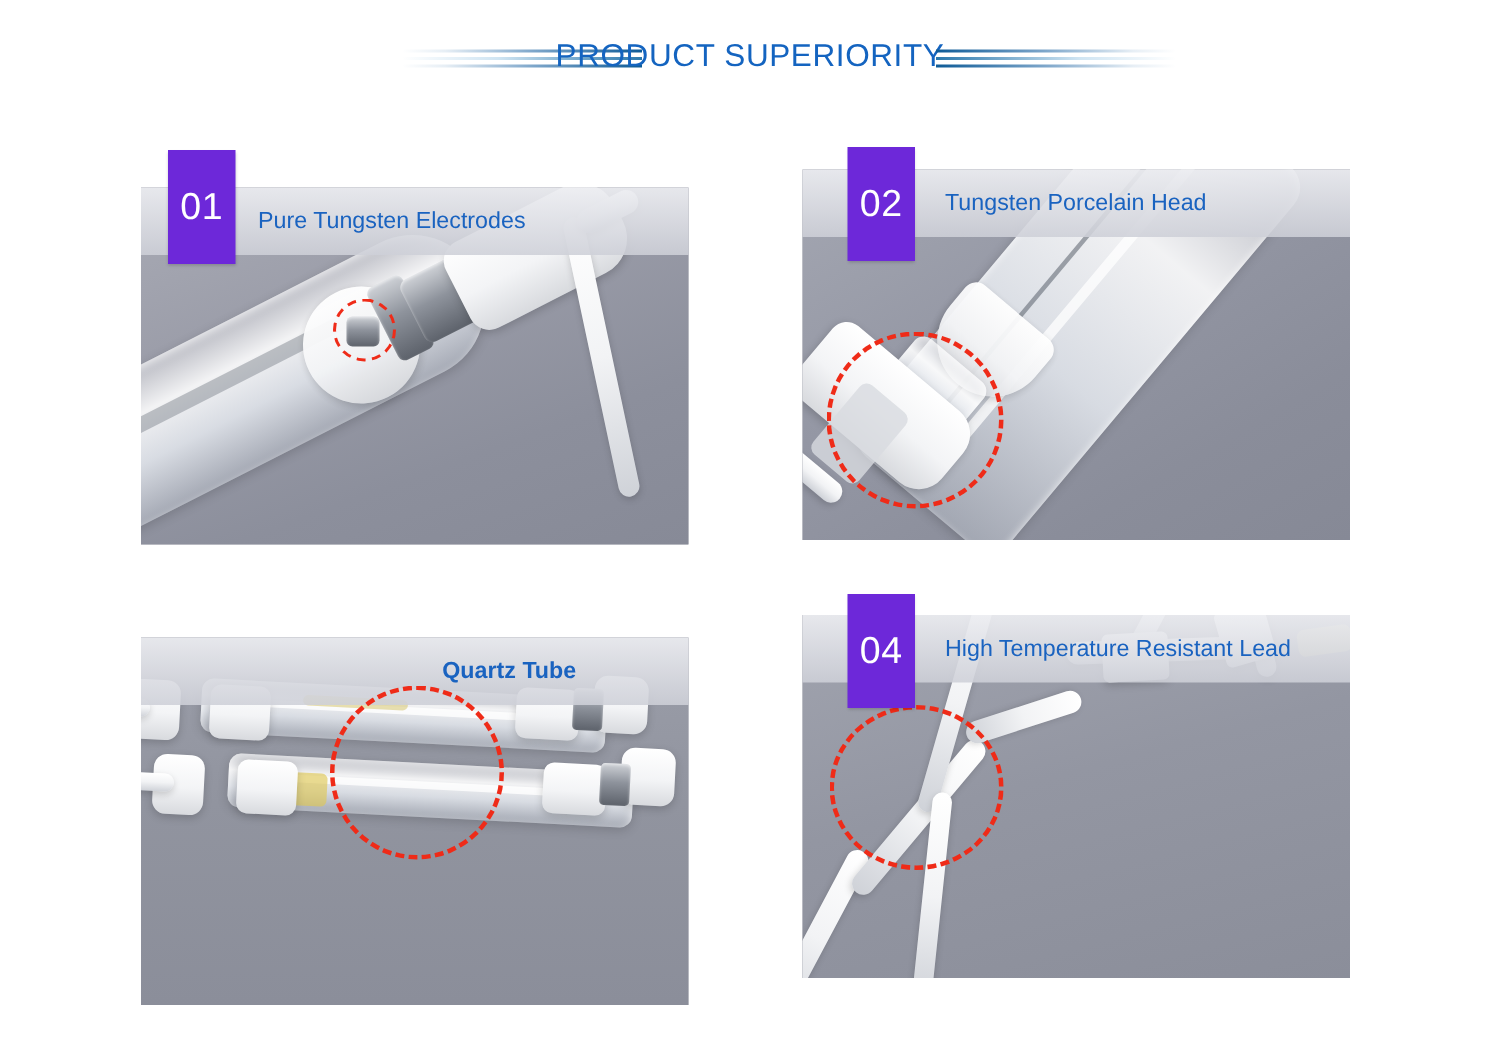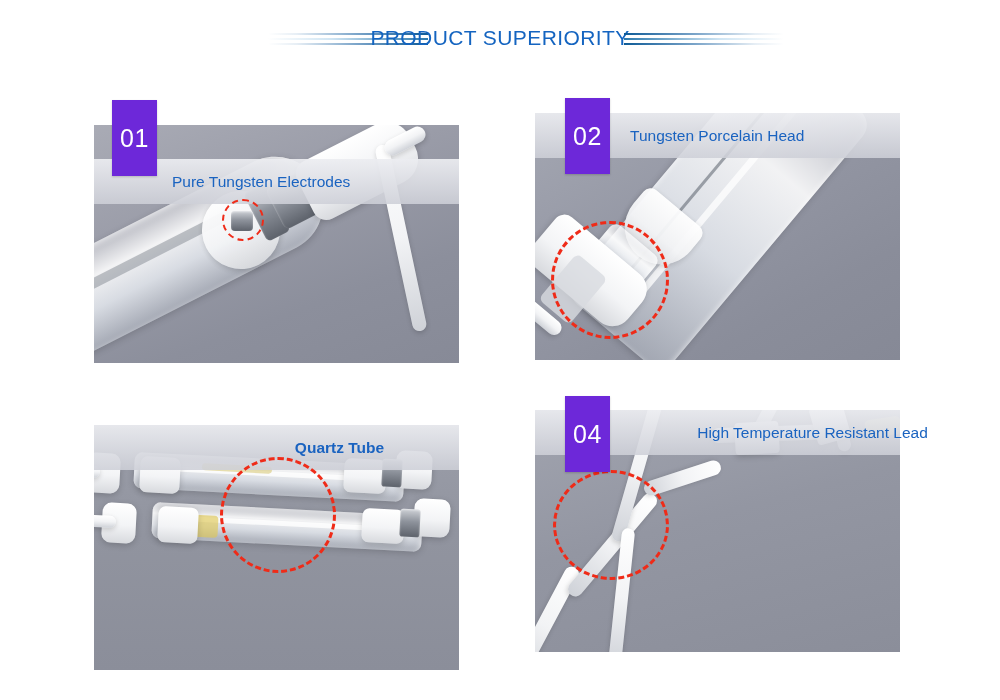--- a/index.html
+++ b/index.html
@@ -49,21 +49,21 @@
     box-shadow:0 1px 2px rgba(0,0,0,.18);
   }
   .badge span{font-size:25px;color:#ffffff;letter-spacing:.5px;line-height:1;}
 
   
   .hl{position:absolute;border:3px dashed #ef2b18;border-radius:50%;z-index:4;}
 
   
   #card1{left:94px;top:100px;width:365px;height:263px;}
   #card1 .photo{top:25px;width:365px;height:238px;}
-  #card1 .banner{top:25px;width:365px;margin-top:34px;}
+  #card1 .banner{top:25px;width:365px;}
   #card1 .badge{left:18px;top:0px;}
   #card1 .cap{padding-left:78px;}
   #card1 .cap-text{text-align:left;}
 
   
   #card2{left:535px;top:98px;width:365px;height:262px;}
   #card2 .photo{top:15px;width:365px;height:247px;}
   #card2 .banner{top:15px;width:365px;}
   #card2 .badge{left:30px;top:0px;}
   #card2 .cap{padding-left:95px;}
@@ -76,21 +76,21 @@
   #card3 .badge{left:18px;top:0px;}
   #card3 .cap{padding-left:63px;padding-right:0;}
   #card3 .cap-text{text-align:center;font-weight:bold;}
 
   
   #card4{left:535px;top:396px;width:365px;height:256px;}
   #card4 .photo{top:14px;width:365px;height:242px;}
   #card4 .banner{top:14px;width:365px;}
   #card4 .badge{left:30px;top:0px;}
   #card4 .cap{padding-left:95px;}
-  #card4 .cap-text{text-align:center;}
+  #card4 .cap-text{text-align:left;}
 
   
   .bg{position:absolute;inset:0;}
   .p1bg{background:linear-gradient(160deg,#a9abb5 0%,#9a9ca8 35%,#8c8f9c 70%,#878a97 100%);}
   .p2bg{background:linear-gradient(150deg,#a4a7b2 0%,#9497a4 40%,#8a8d9a 75%,#868996 100%);}
   .p3bg{background:linear-gradient(180deg,#9b9ea9 0%,#91949f 45%,#8b8e9a 100%);}
   .p4bg{background:linear-gradient(165deg,#a1a4af 0%,#9396a2 45%,#8b8e9a 100%);}
 
   .tube{position:absolute;border-radius:40px;}
   .glass{

